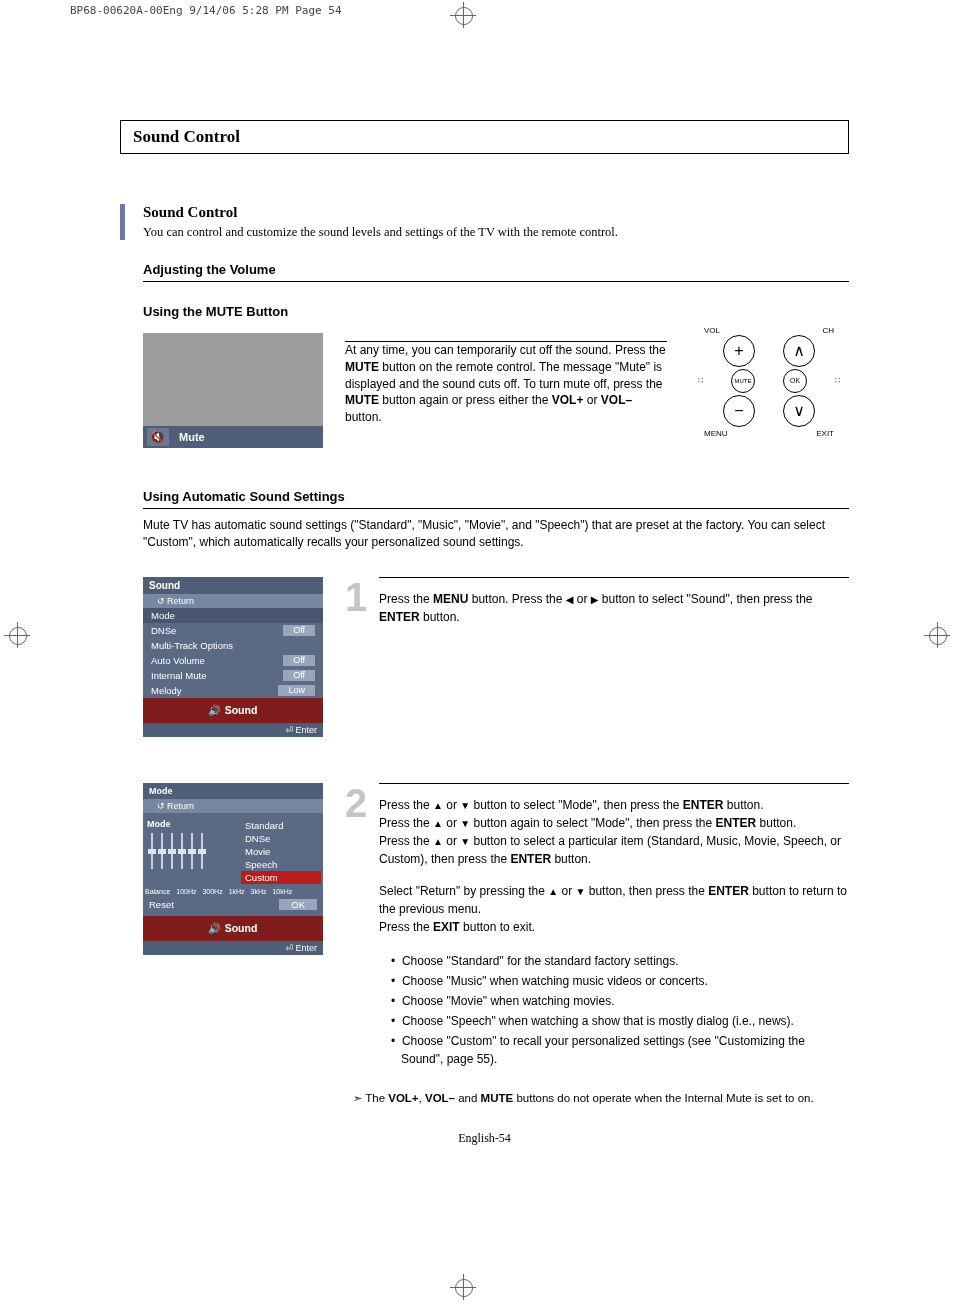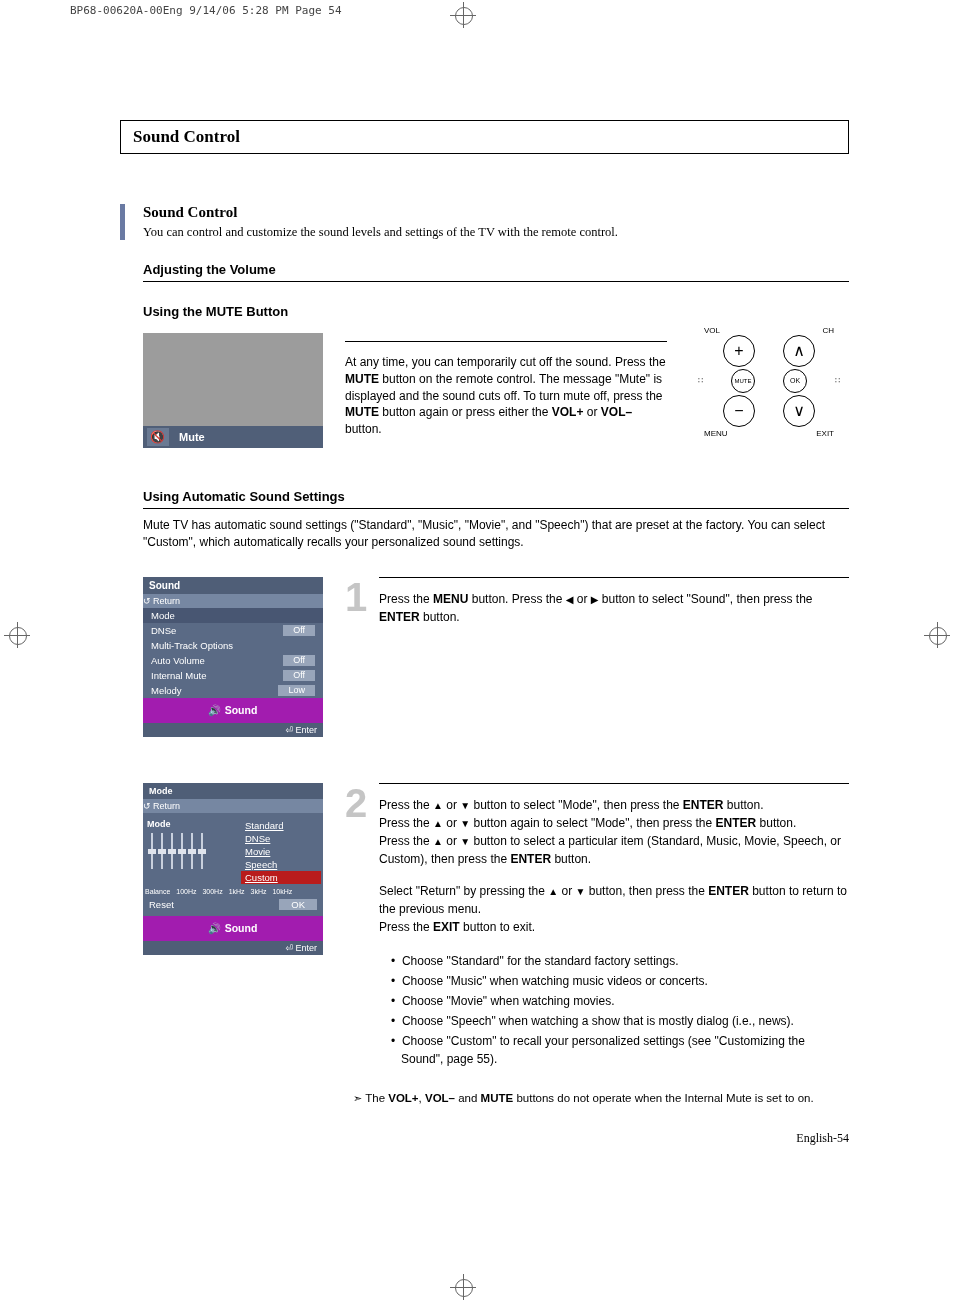--- a/index.html
+++ b/index.html
@@ -126,21 +126,21 @@
   font-size: 10px;
   color: #fff;
 }
 .menu-header {
   background: #4f5e77;
   padding: 3px 6px;
   font-weight: bold;
 }
 .menu-return {
   background: #7687a2;
-  padding: 2px 0;
+  padding: 2px 14px;
   font-size: 9px;
 }
 .menu-rows {
   background: #5a6a85;
 }
 .menu-row {
   display: flex;
   justify-content: space-between;
   padding: 2px 8px;
   font-size: 9.5px;
@@ -148,21 +148,21 @@
 .menu-row.highlight {
   background: #485672;
 }
 .menu-val {
   background: #98a5ba;
   padding: 0 10px;
   font-size: 9px;
   text-align: center;
 }
 .menu-sound {
-  background: #a21caf;
+  background: #7f1d1d;
   text-align: center;
   padding: 6px 0;
   font-weight: bold;
   font-size: 10.5px;
 }
 .menu-footer {
   background: #4f5e77;
   text-align: right;
   padding: 2px 6px;
   font-size: 9px;
@@ -173,21 +173,21 @@
   color: #fff;
 }
 .eq-body {
   background: #5a6a85;
   padding: 4px 0;
 }
 .eq-split {
   display: flex;
 }
 .eq-left { width: 88px; padding: 2px 4px; font-size:9px;}
-.eq-right { flex: 1; padding: 2px 2px; text-decoration: underline;}
+.eq-right { flex: 1; padding: 2px 2px;}
 .eq-sliders { display:flex; gap:8px; padding:2px 4px; }
 .eq-slider { width:2px; height:36px; background:#c8d0dd; position:relative; }
 .eq-knob { position:absolute; left:-3px; top:16px; width:8px; height:5px; background:#dfe4ec; }
 .eq-labels { display:flex; gap:2px; font-size:7px; padding:2px 2px; }
 .eq-opt { padding:1px 4px; font-size:9.5px; }
 .eq-opt.sel { background:#b91c1c; }
 .eq-reset-row { display:flex; justify-content:space-between; padding:2px 6px; font-size:9.5px; }
 .ok-btn { background:#98a5ba; padding:0 12px; }
 .step-num {
   font-size: 40px;
@@ -205,21 +205,21 @@
 }
 .arrow { display:inline-block; font-size:10px; }
 .bullet-list { margin-top: 16px; padding-left: 12px; }
 .bullet-list div { margin-bottom: 2px; text-indent:-10px; padding-left:10px; }
 .note {
   margin-top: 22px;
   font-size: 11.5px;
 }
 .note-icon { font-size: 11px; }
 .footer {
-  text-align: right;
+  text-align: center;
   font-family: Georgia, serif;
   font-size: 12px;
   margin-top: 26px;
 }
 .trim-crosshair { position:absolute; width:26px; height:26px; }
 .trim-crosshair::before, .trim-crosshair::after { content:""; position:absolute; background:#666; }
 .trim-crosshair::before { left:0; right:0; top:50%; height:1px; }
 .trim-crosshair::after { top:0; bottom:0; left:50%; width:1px; }
 .trim-crosshair .circ { position:absolute; left:5px; top:5px; width:16px; height:16px; border:1px solid #666; border-radius:50%; }
 </style>
@@ -260,21 +260,21 @@
     <div class="row-split">
       <div class="mute-screen">
         <div class="mute-banner">
           <div class="mute-icon-box">
               <span>🔇</span>
             </div>
           <span class="bold">Mute</span>
         </div>
       </div>
 
-      <div class="body-text" style="flex:1; border-top:1px solid #000; padding-top:12px;">
+      <div class="body-text" style="flex:1; border-top:1px solid #000; padding-top:0;">
         <span>At any time, you can temporarily cut off the sound. Press the </span><span class="bold">MUTE</span><span> button on the remote control. The message "Mute" is displayed and the sound cuts off. To turn mute off, press the </span><span class="bold">MUTE</span><span> button again or press either the </span><span class="bold">VOL+</span><span> or </span><span class="bold">VOL–</span><span> button.</span>
       </div>
 
       <div class="remote-img">
         <div class="remote-labels">
             <span>VOL</span>
             <span>CH</span>
           </div>
         <div class="remote-row">
           <div class="remote-btn">

